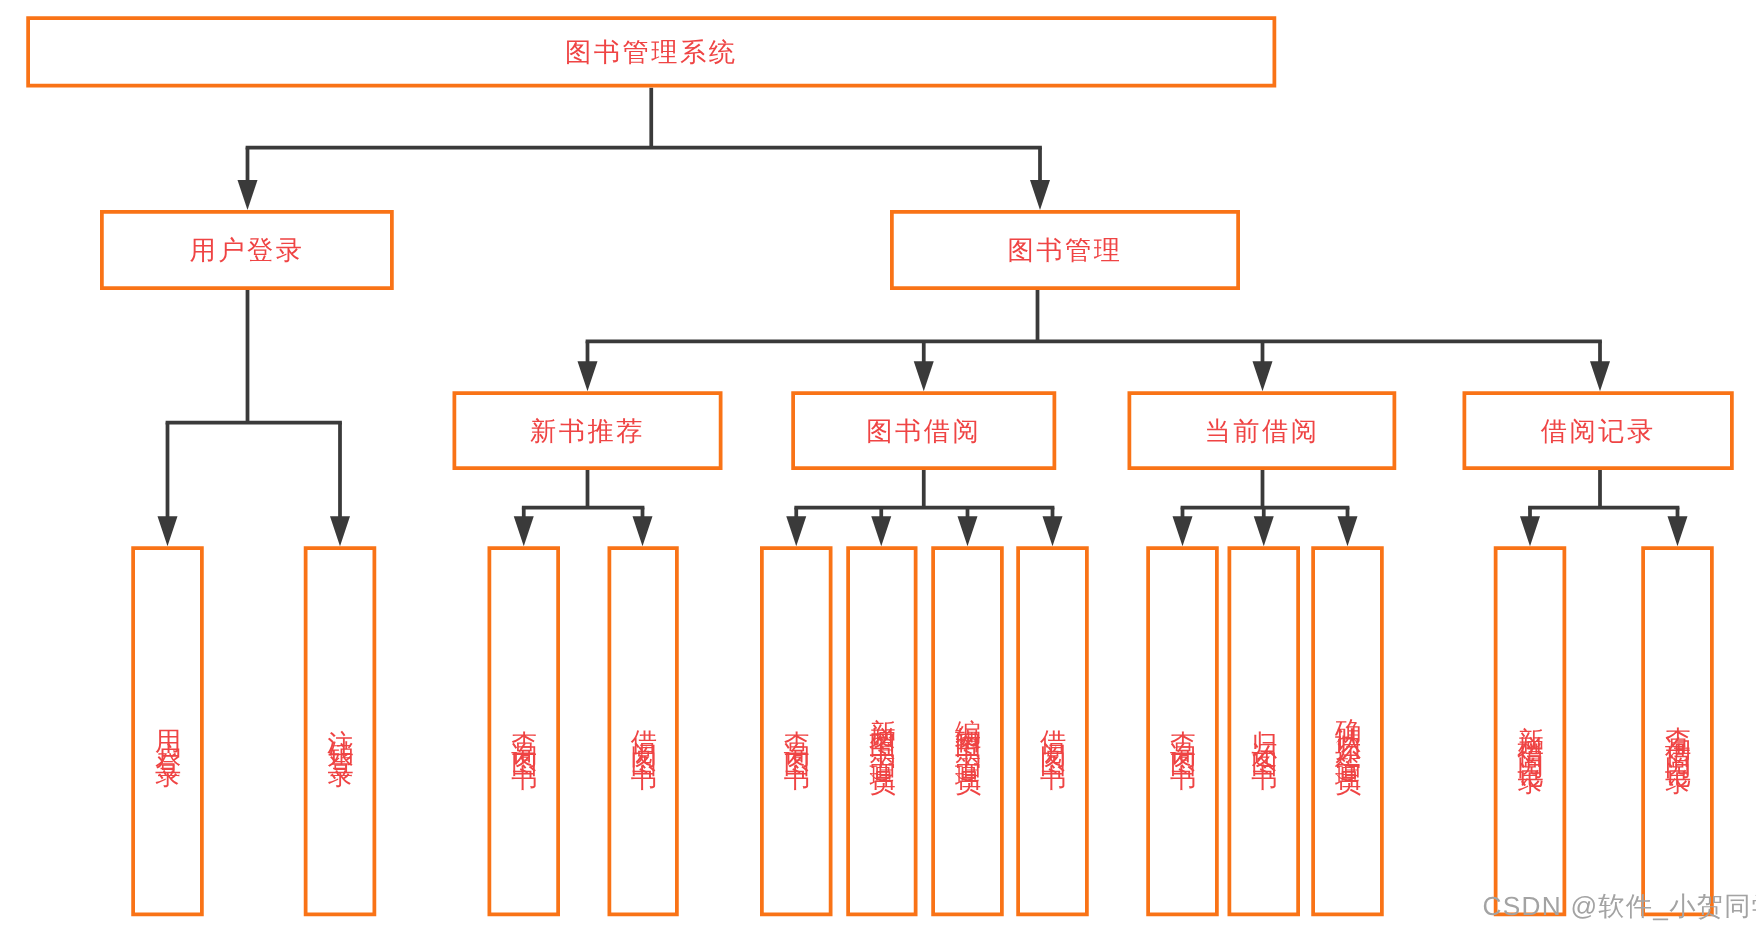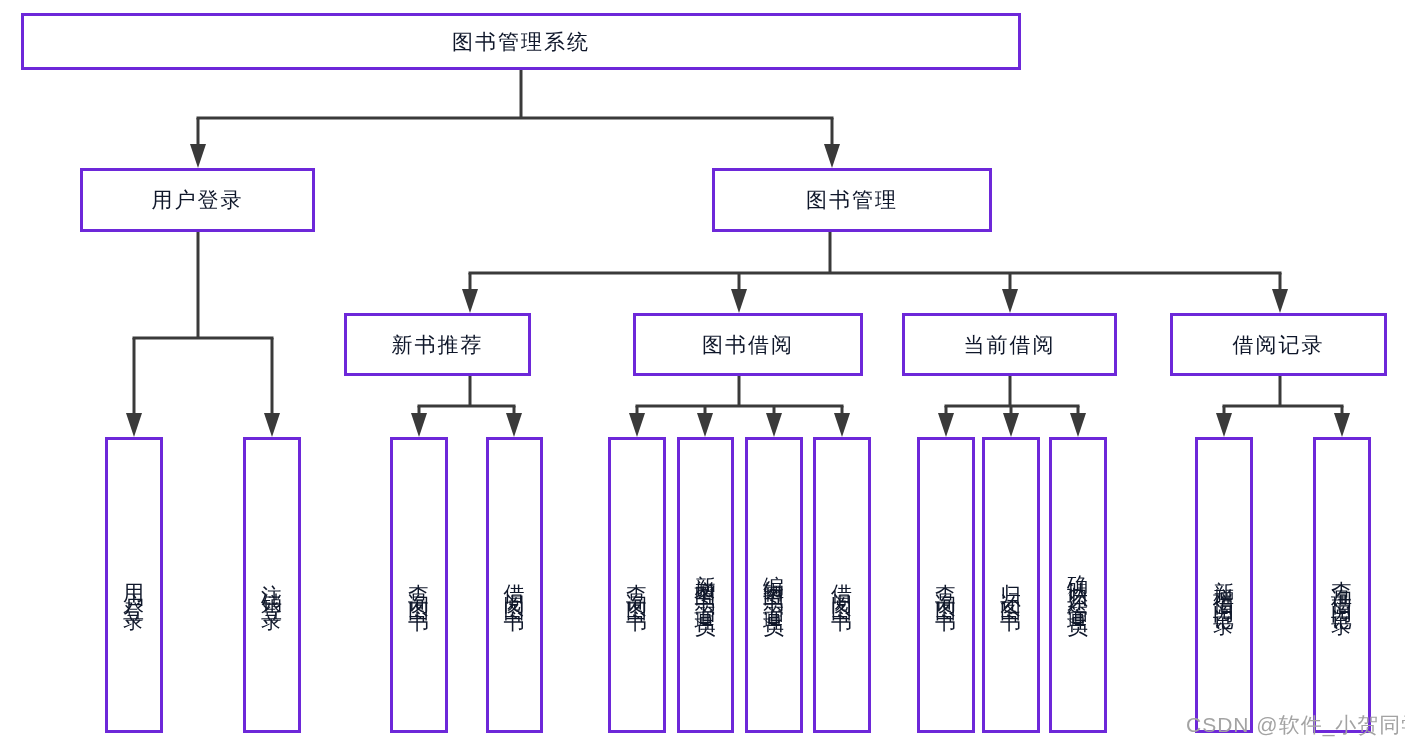--- a/index.html
+++ b/index.html
@@ -13,25 +13,25 @@
   }
   .connectors {
     position: absolute;
     left: 0; top: 0;
     width: 1405px; height: 747px;
   }
   .box {
     position: absolute;
     box-sizing: border-box;
     background: #ffffff;
-    border: 3px solid #6d28d9;
+    border: 3px solid #f97316;
     display: flex;
     align-items: center;
     justify-content: center;
-    color: #0f172a;
+    color: #ef4444;
   }
   .hlabel {
     font-size: 21px;
     letter-spacing: 2px;
     white-space: nowrap;
   }
   .vbox { top: 437px; width: 58px; height: 296px; }
   .vlabel {
     writing-mode: vertical-rl;
     font-size: 21px;
@@ -128,24 +128,24 @@
     <span class="hlabel">图书管理系统</span>
   </div>
 
   <div class="box" style="left:80px; top:168px; width:235px; height:64px">
     <span class="hlabel">用户登录</span>
   </div>
   <div class="box" style="left:712px; top:168px; width:280px; height:64px">
     <span class="hlabel">图书管理</span>
   </div>
 
-  <div class="box" style="left:344px; top:313px; width:187px; height:63px">
+  <div class="box" style="left:362px; top:313px; width:216px; height:63px">
     <span class="hlabel">新书推荐</span>
   </div>
-  <div class="box" style="left:633px; top:313px; width:230px; height:63px">
+  <div class="box" style="left:633px; top:313px; width:212px; height:63px">
     <span class="hlabel">图书借阅</span>
   </div>
   <div class="box" style="left:1170px; top:313px; width:217px; height:63px">
     <span class="hlabel">借阅记录</span>
   </div>
   <div class="box" style="left:902px; top:313px; width:215px; height:63px">
     <span class="hlabel">当前借阅</span>
   </div>
 
   <div class="box vbox" style="left:105px">

